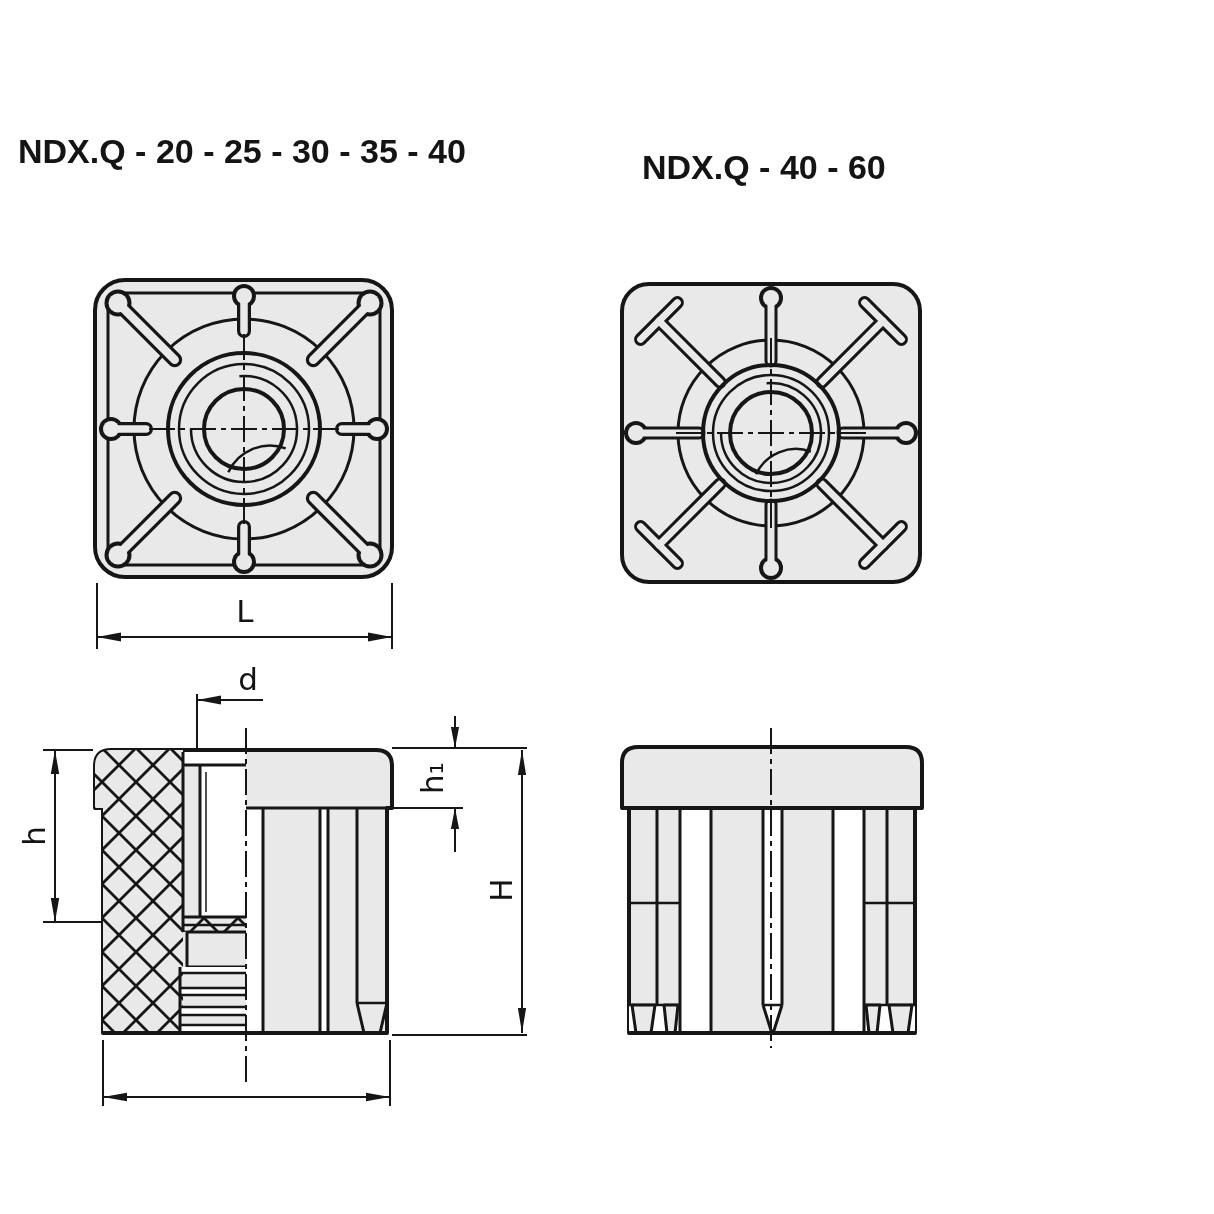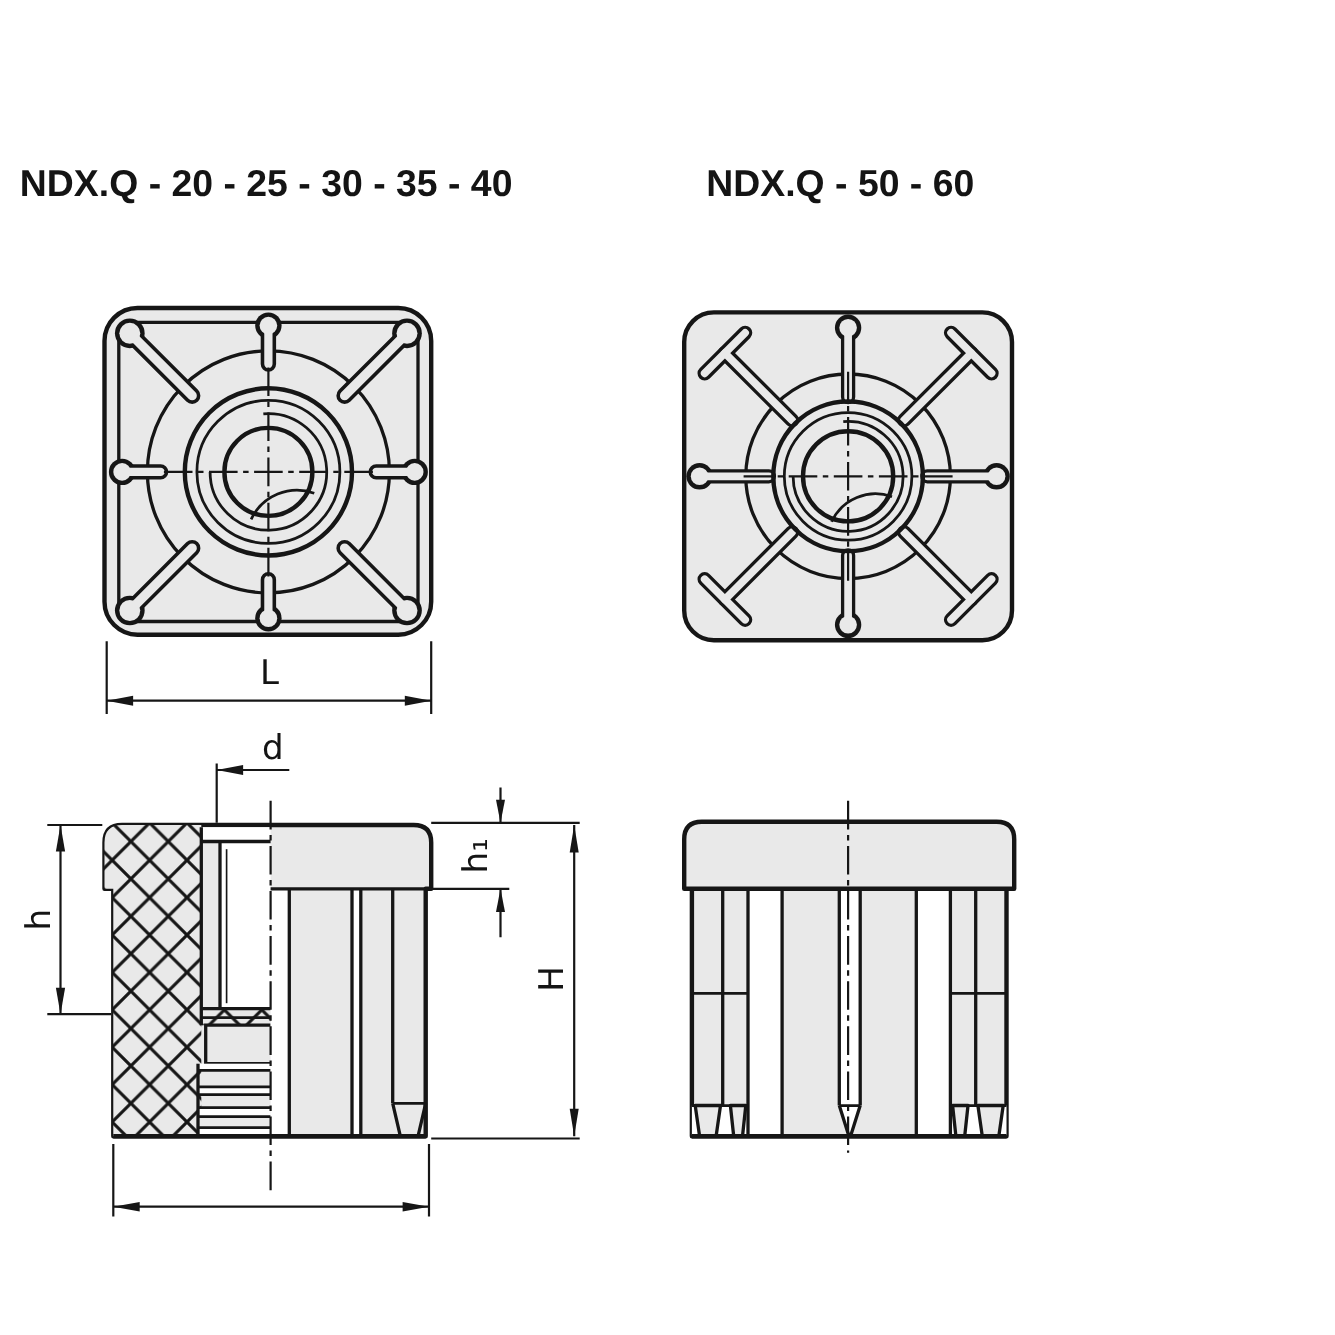--- a/index.html
+++ b/index.html
@@ -27,22 +27,22 @@
   .cl{stroke:#161616;stroke-width:2;fill:none;stroke-dasharray:26 5 5 5;}
   .arrow{fill:#161616;stroke:none;}
   .white{fill:#ffffff;stroke:none;}
   text.dlabel{font-family:"DejaVu Sans",sans-serif;font-size:31px;fill:#141414;}
 </style>
 </head>
 <body>
 
 <div id="stage">
 
-  <div class="title" style="left:18px;top:149px;">NDX.Q - 20 - 25 - 30 - 35 - 40</div>
-  <div class="title" style="left:642px;top:149px;">NDX.Q - 50 - 60</div>
+  <div class="title" style="left:18px;top:133px;">NDX.Q - 20 - 25 - 30 - 35 - 40</div>
+  <div class="title" style="left:642px;top:149px;">NDX.Q - 40 - 60</div>
 
 
   <svg width="1214" height="1214" viewBox="0 0 1214 1214">
     <defs>
       <pattern id="knurl" width="34" height="34" patternUnits="userSpaceOnUse">
         <rect width="34" height="34" fill="#e9e9e9"></rect>
         <path d="M0,34 L34,0 M0,0 L34,34" stroke="#161616" stroke-width="2.8" fill="none"></path>
       </pattern>
     </defs>
 

